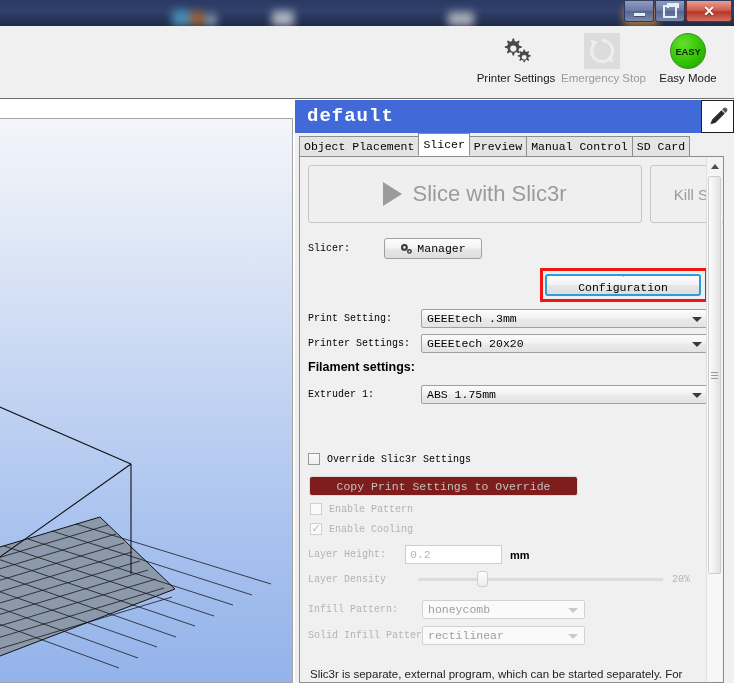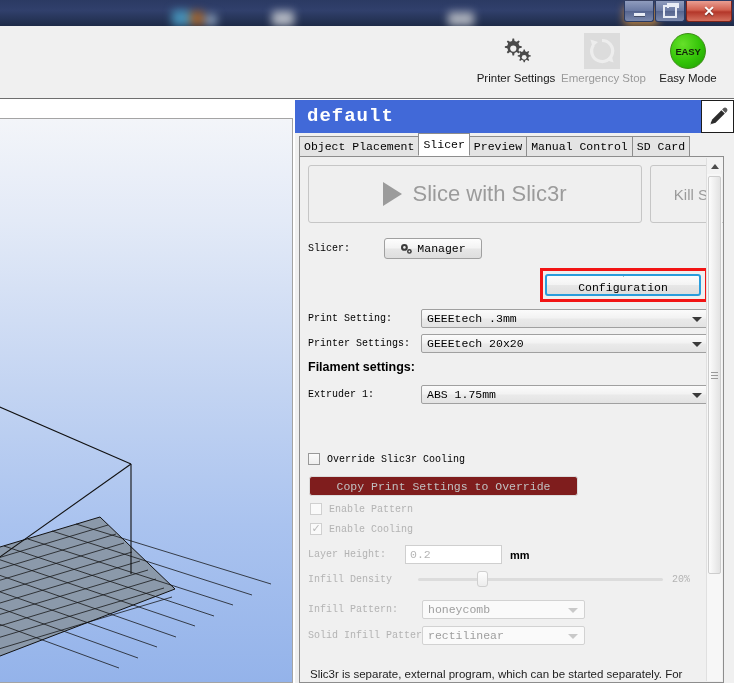--- a/index.html
+++ b/index.html
@@ -637,21 +637,21 @@
       <div class="formrow" style="left:8px; top:228px; width:405px;">
         <span class="lbl" style="width:113px;">Extruder 1:</span>
         <div class="combo" style="width:288px;">
           <span class="val">ABS 1.75mm</span>
           <span class="arrow"></span>
         </div>
       </div>
 
       <div class="formrow" style="left:8px; top:296px;">
         <span class="chk"></span>
-        <span class="lbl" style="margin-left:7px;">Override Slic3r Cooling</span>
+        <span class="lbl" style="margin-left:7px;">Override Slic3r Settings</span>
       </div>
 
       <div class="formrow" style="left:9px; top:319px;">
         <div class="btn disabled" style="width:269px; height:20px;">
           <span>Copy Print Settings to Override</span>
         </div>
       </div>
 
       <div class="formrow" style="left:10px; top:346px;">
         <span class="chk dim"></span>
@@ -665,21 +665,21 @@
         <span class="lbl dim" style="margin-left:7px;">Enable Cooling</span>
       </div>
 
       <div class="formrow" style="left:8px; top:388px;">
         <span class="lbl dim" style="width:97px;">Layer Height:</span>
         <span class="textinput" style="width:97px;">0.2</span>
         <span class="lbl" style="margin-left:8px; font-family:'Liberation Sans',sans-serif; font-weight:bold; font-size:11px;">mm</span>
       </div>
 
       <div class="formrow" style="left:8px; top:414px; width:405px;">
-        <span class="lbl dim" style="width:110px;">Infill Density</span>
+        <span class="lbl dim" style="width:110px;">Layer Density</span>
         <span class="slider" style="width:245px;">
           <span class="track"></span>
           <span class="thumb" id="infill-thumb" style="left: 59px;"></span>
         </span>
         <span class="lbl dim" style="margin-left:9px;">20%</span>
       </div>
 
       <div class="formrow" style="left:8px; top:443px;">
         <span class="lbl dim" style="width:114px;">Infill Pattern:</span>
         <div class="combo dim" style="width:163px;">

